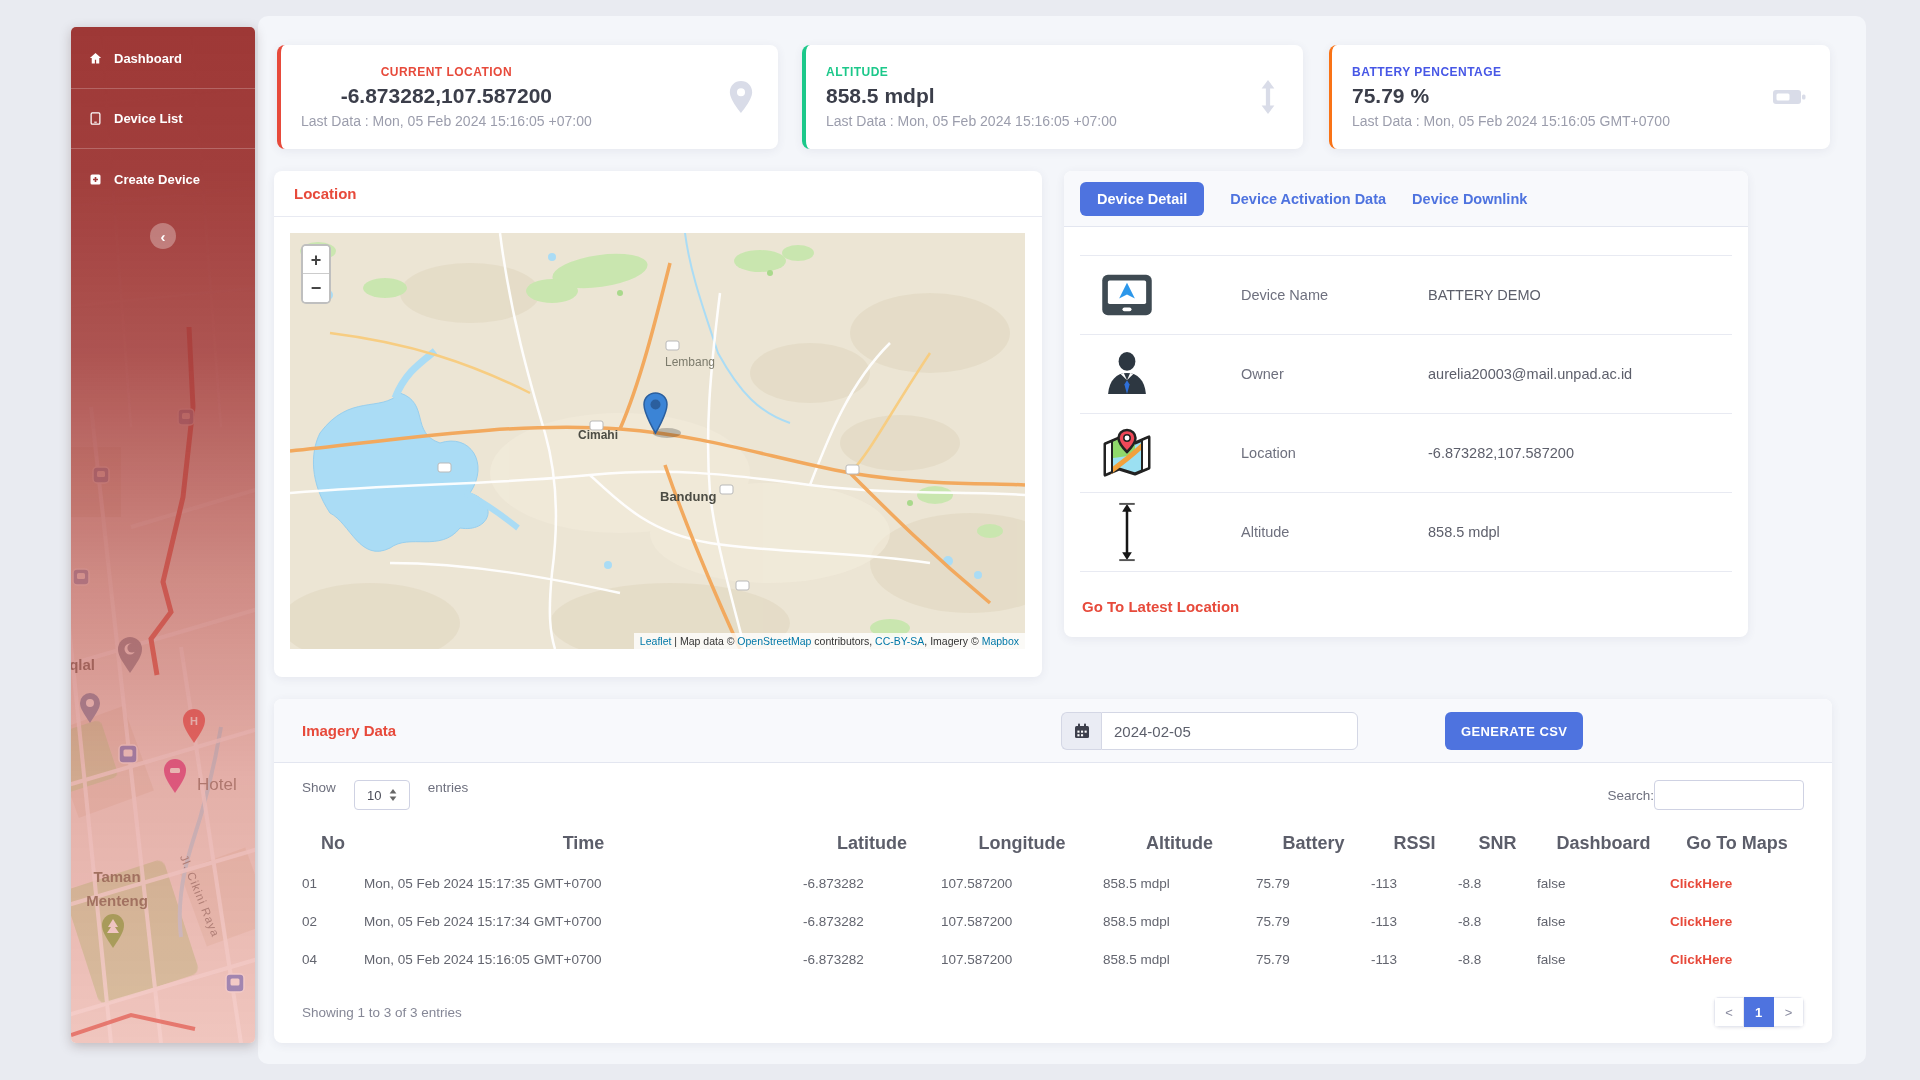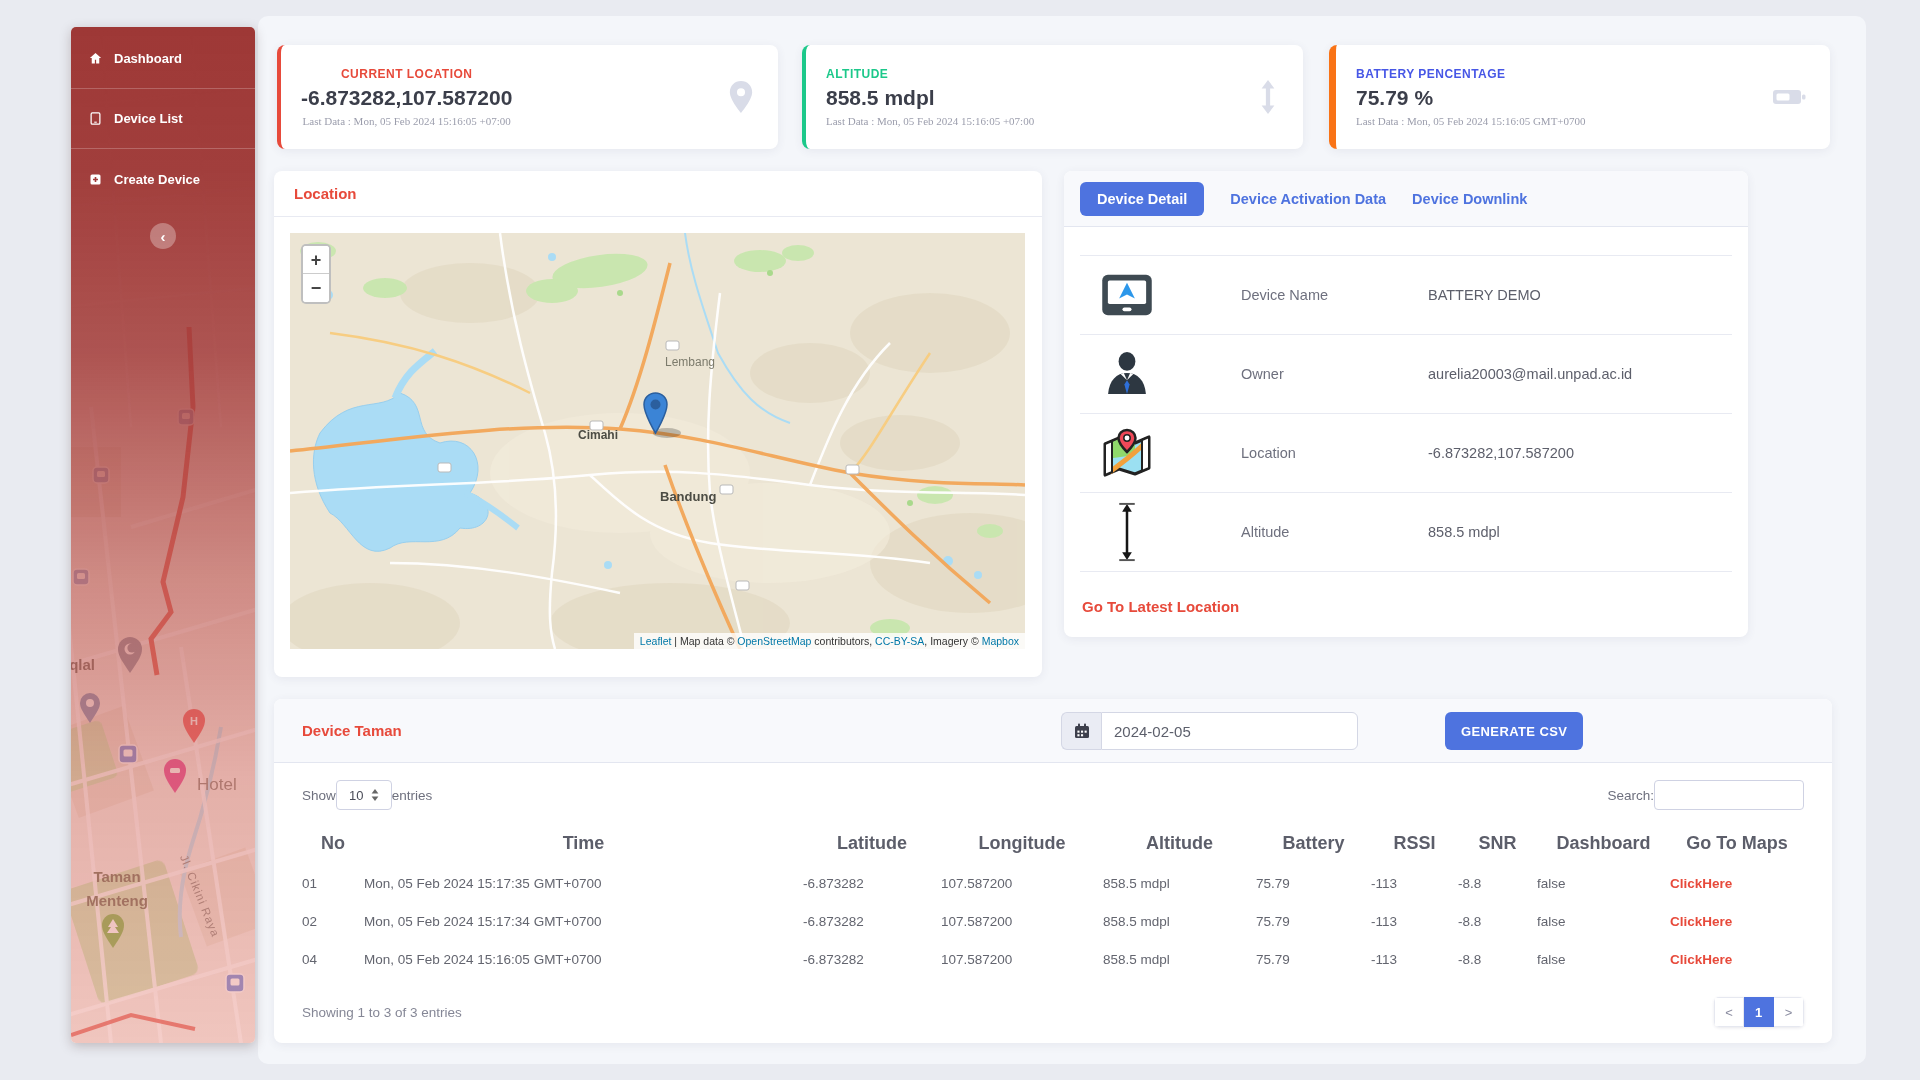--- a/index.html
+++ b/index.html
@@ -29,25 +29,25 @@
   .sb-collapse { width:26px; height:26px; border-radius:50%; background:rgba(255,255,255,.3);
     color:#fff; display:flex; align-items:center; justify-content:center;
     font-size:15px; font-weight:700; margin:14px auto 0; cursor:pointer; }
 
   
   .stat-card { position:absolute; top:45px; width:501px; height:104px; background:#fff;
     border-radius:8px; box-shadow:0 2px 10px rgba(58,59,105,.08);
     display:flex; align-items:center; justify-content:space-between; padding:0 24px 0 20px; }
   .stat-card.c1 { left:277px; border-left:4px solid #e74a3b;text-align:center; }
   .stat-card.c2 { left:802px; border-left:4px solid #1cc88a; }
-  .stat-card.c3 { left:1329px; border-left:7px solid #f97316; }
+  .stat-card.c3 { left:1329px; border-left:3px solid #f97316; }
   .stat-title { font-size:12px; font-weight:700; letter-spacing:.04em; margin-bottom:5px; }
   .c1 .stat-title { color:#e74a3b; } .c2 .stat-title { color:#1cc88a; } .c3 .stat-title { color:#4757e6; }
   .stat-value { font-size:21px; font-weight:700; color:#3b3e4a; margin-bottom:5px; }
-  .stat-sub { font-size:11px; color:#9b9dac;font-family:Liberation Serif, serif; }
+  .stat-sub { font-size:14px; color:#9b9dac; }
   .stat-icon svg { display:block; }
 
   
   .panel { position:absolute; background:#fff; border-radius:8px;
     box-shadow:0 2px 10px rgba(58,59,105,.08); }
   .loc-panel { left:274px; top:171px; width:768px; height:506px; }
   .loc-header { height:46px; display:flex; align-items:center; padding:0 20px;
     border-bottom:1px solid #e8eaf2; font-size:15px; font-weight:700; color:#e74a3b; }
 
   
@@ -91,21 +91,21 @@
   .date-addon { width:40px; background:#eaecf4; border:1px solid #d4d7e5; border-right:0;
     border-radius:6px 0 0 6px; display:flex; align-items:center; justify-content:center; }
   .date-input { width:257px; height:38px; border:1px solid #d4d7e5; border-radius:0 6px 6px 0;
     padding:0 12px; font-size:15px; color:#5c5f6b; font-family:inherit; background:#fff; }
   .csv-btn { position:absolute; left:1171px; top:13px; height:38px; padding:0 16px;
     background:#4e73df; color:#fff; border:0; border-radius:6px; font-size:13px;
     font-weight:700; letter-spacing:.03em; cursor:pointer; font-family:inherit; }
   .dd-body { position:absolute; left:0; right:0; top:64px; bottom:0; padding:16px 28px 10px;
     display:flex; flex-direction:column; }
   .dd-controls { display:flex; justify-content:space-between; align-items:center; height:32px; }
-  .length-box { display:flex; align-items:center; gap:0; font-size:13.5px; color:#6e707e; }
+  .length-box { display:flex; gap:18px; font-size:13.5px; color:#6e707e; }
   .length-select { width:56px; height:30px; border:1px solid #cfd2e3; border-radius:4px;
     background:#fff; display:flex; align-items:center; justify-content:center; gap:7px;
     font-size:13px; color:#4a4c58; cursor:pointer; }
   .search-box { display:flex; align-items:center; gap:0; font-size:13.5px; color:#6e707e; }
   .search-input { width:150px; height:30px; border:1px solid #cfd2e3; border-radius:4px;
     padding:0 8px; font-family:inherit; font-size:13px; background:#fff; }
   table.dd-table { width:100%; border-collapse:collapse; table-layout:fixed; margin-top:12px; }
   .dd-table th { text-align:center; font-size:18px; font-weight:700; color:#5c5e6a;
     padding:10px 0; cursor:pointer; }
   .dd-table td { font-size:13.5px; color:#63656f; padding:11.5px 0; }
@@ -416,21 +416,21 @@
       </div>
       <div class="detail-label">Altitude</div>
       <div class="detail-value">858.5 mdpl</div>
     </div>
   </div>
   <div class="goto-link">Go To Latest Location</div>
 </section>
 
 <section class="panel dd-panel">
   <div class="dd-header">
-    <div class="dd-title">Device Taman</div>
+    <div class="dd-title">Imagery Data</div>
     <div class="date-group">
       <div class="date-addon">
         <svg width="16" height="16" viewBox="0 0 16 16">
             <rect x="1" y="3" width="14" height="12" rx="1.5" fill="#3d3f4c"></rect>
             <rect x="4" y="0.5" width="2" height="4.5" rx=".8" fill="#3d3f4c"></rect>
             <rect x="10" y="0.5" width="2" height="4.5" rx=".8" fill="#3d3f4c"></rect>
             <g fill="#fff">
               <rect x="3.4" y="7.6" width="2.1" height="2.1"></rect>
               <rect x="7" y="7.6" width="2.1" height="2.1"></rect>
               <rect x="10.6" y="7.6" width="2.1" height="2.1"></rect>

